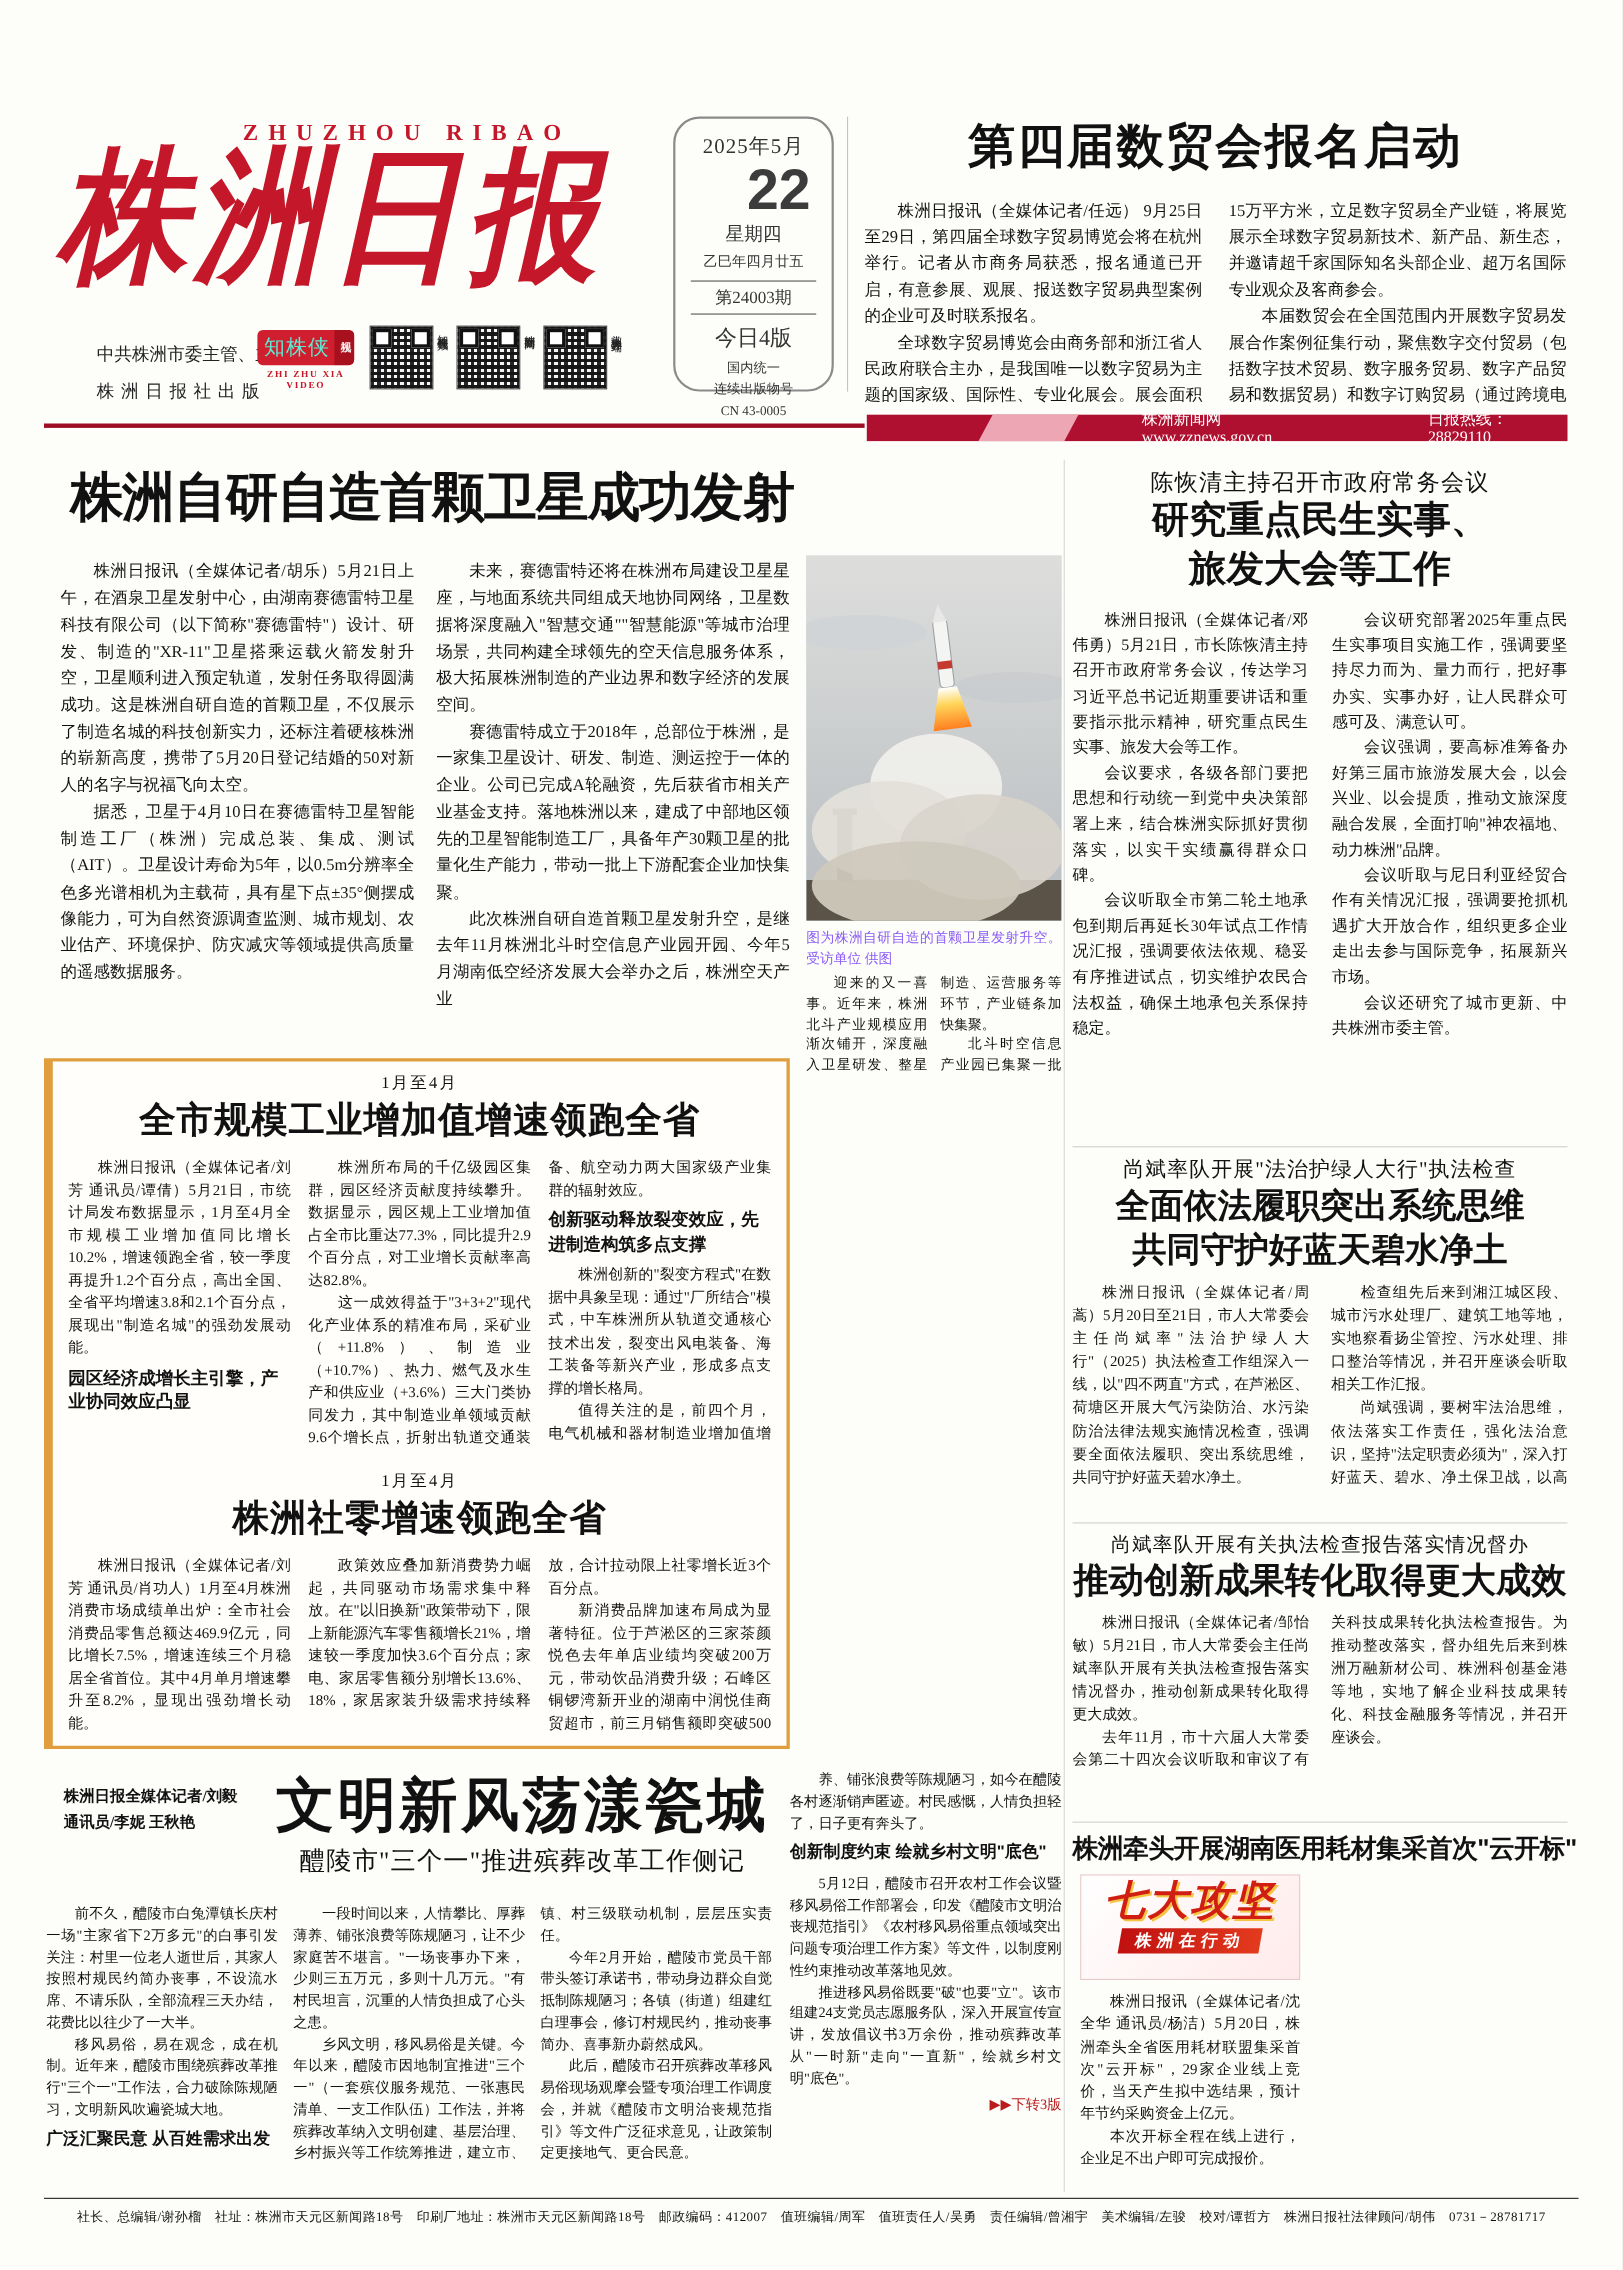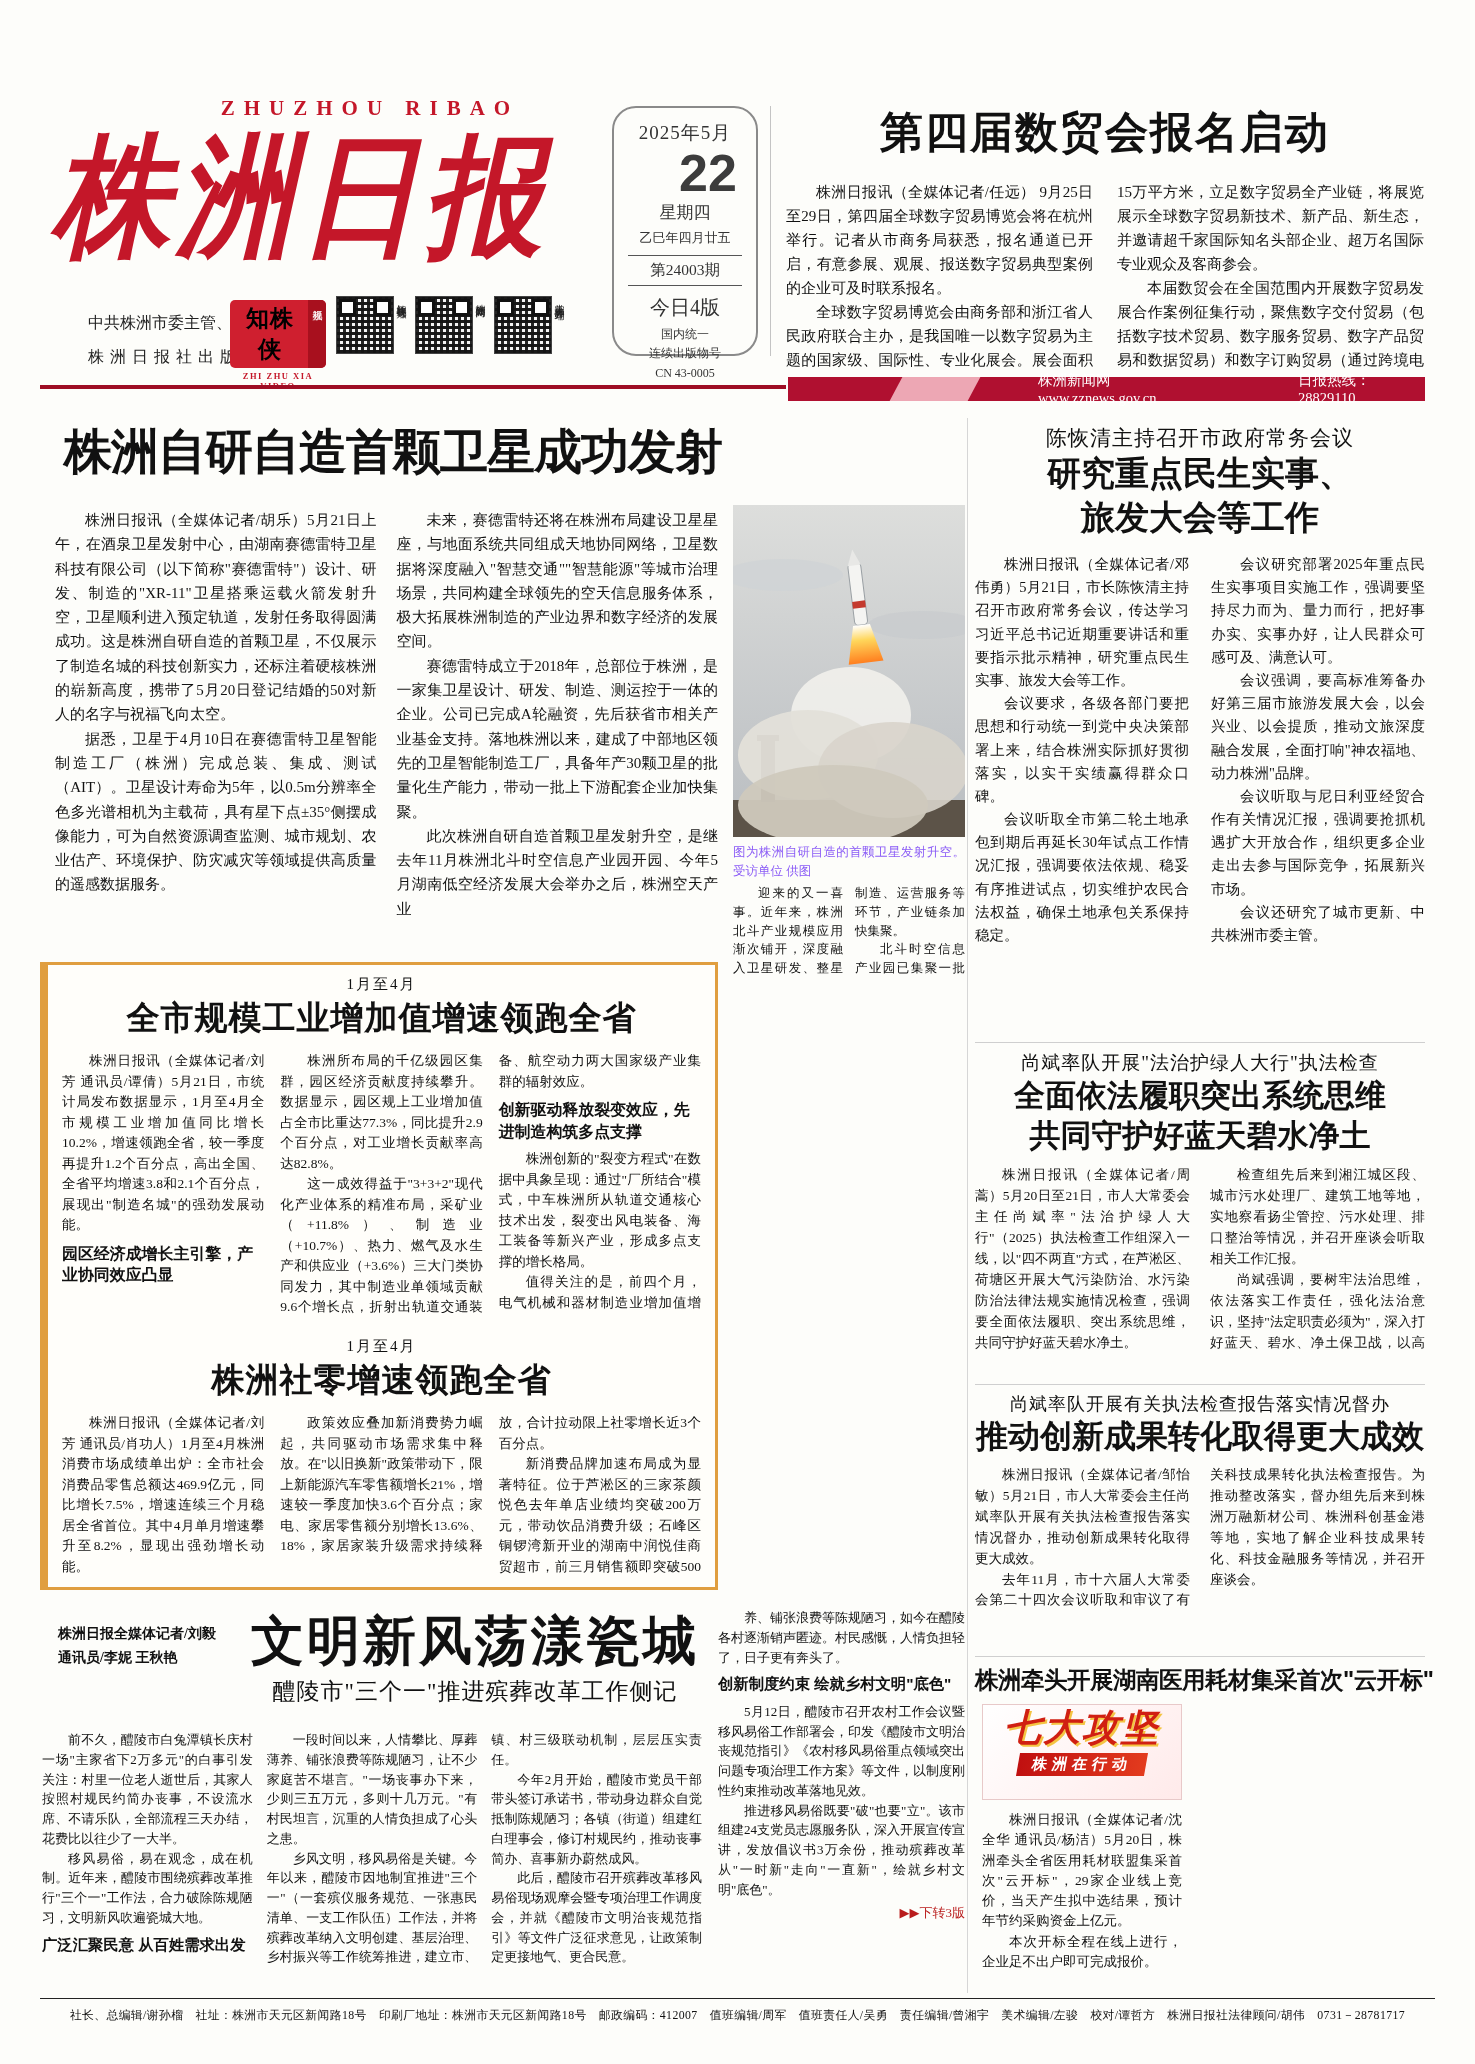--- a/index.html
+++ b/index.html
@@ -5,30 +5,30 @@
   html,body{margin:0;padding:0;background:#e9e7e2;}
   .page{position:relative;width:1475px;height:2064px;background:#fdfdfa;margin:0 auto;
         font-family:"Liberation Serif","DejaVu Serif",serif;color:#111;overflow:hidden;}
   .abs{position:absolute;}
   p{margin:0;}
   .para{text-indent:2em;text-align:justify;margin:0;}
   .subhead{font-family:"Liberation Sans","DejaVu Sans",sans-serif;font-weight:bold;
            text-indent:0;margin:7px 0;line-height:1.35;font-size:1.18em;}
   .jump{color:#b91c1c;font-weight:normal;text-align:right;text-indent:0;margin-top:4px;}
   
-  .mast-pinyin{left:205px;top:96px;width:330px;font-weight:bold;font-size:21px;color:#c41729;
+  .mast-pinyin{left:205px;top:108px;width:330px;font-weight:bold;font-size:21px;color:#c41729;
                letter-spacing:9px;text-align:center;}
   .mast-title{left:52px;top:112px;width:560px;font-size:118px;line-height:1.3;color:#c41729;
               font-weight:bold;font-style:italic;letter-spacing:6px;white-space:nowrap;
               transform:scaleY(1.12);transform-origin:top left;}
   .pub-block{left:88px;top:306px;font-size:16px;line-height:2.1;color:#222;}
   .pub-line2{letter-spacing:6px;}
   .vlogo{left:230px;top:300px;width:96px;text-align:center;}
   .vlogo-box{display:inline-flex;align-items:stretch;background:#cf1f2f;border-radius:5px;overflow:hidden;}
-  .vlogo-main{color:#000000;font-weight:bold;font-size:23px;padding:3px 4px 3px 6px;
+  .vlogo-main{color:#5eead4;font-weight:normal;font-size:19px;padding:3px 4px 3px 6px;
               font-family:"Liberation Sans",sans-serif;letter-spacing:1px;}
   .vlogo-side{background:#a8101e;color:#fff;font-size:10px;writing-mode:vertical-rl;
               padding:2px 2px;display:flex;align-items:center;}
   .vlogo-pinyin{font-size:8.5px;color:#c41729;letter-spacing:1.5px;margin-top:3px;font-weight:bold;}
   .qr-row{left:336px;top:296px;display:flex;gap:8px;}
   .qr{width:56px;height:56px;border:1px solid #444;position:relative;background:
       repeating-linear-gradient(90deg,rgba(20,20,20,.92) 0 3px,transparent 3px 6px),
       repeating-linear-gradient(0deg,#1a1a1a 0 3px,#f5f5f5 3px 6px);}
   .qr::before,.qr::after{content:"";position:absolute;width:11px;height:11px;border:3px solid #111;background:#fff;}
   .qr::before{left:2px;top:2px;}

